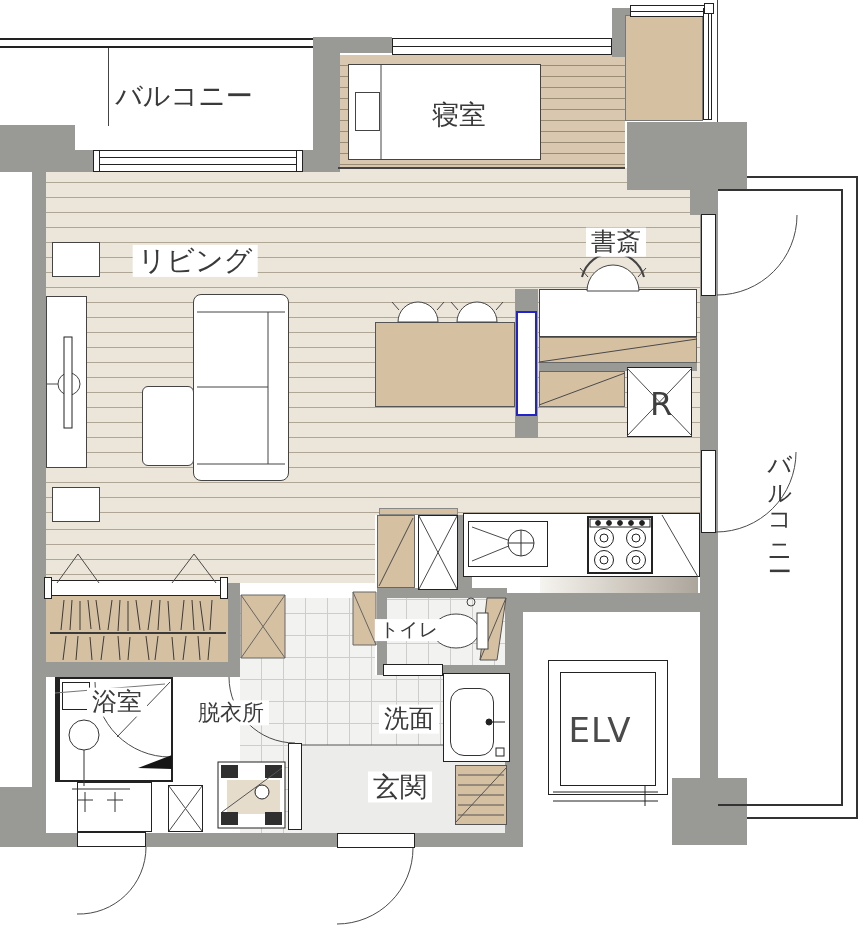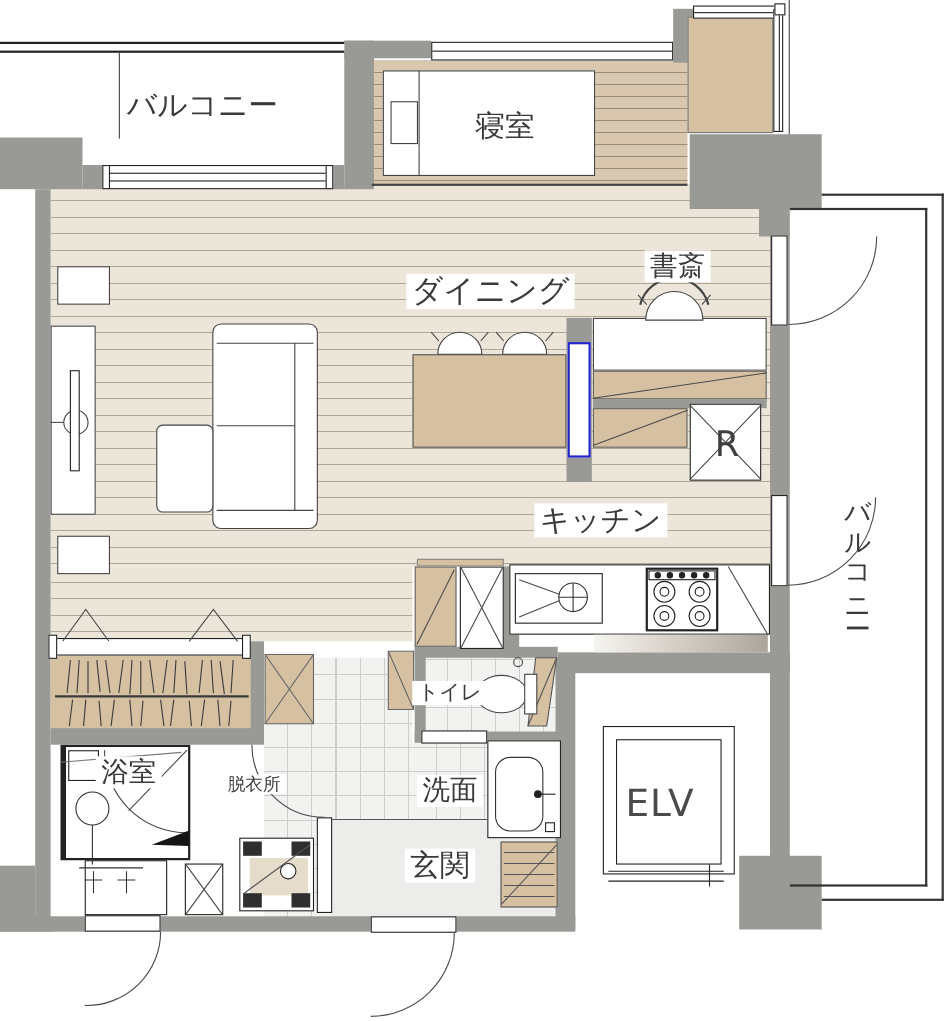--- a/index.html
+++ b/index.html
@@ -257,25 +257,24 @@
 
     <path d="M 458 775 H 504 M 458 785 H 504 M 458 795 H 504 M 458 805 H 504 M 458 815 H 504 M 456 822 L 506 768" stroke="#555"></path>
 
     <path d="M 302 745 H 443" stroke="#555"></path>
 
     <path stroke="#222" d="M 553 792 H 658 M 553 801 H 658 M 645 786 V 806"></path>
   </svg>
 
   <div class="lbl nobg" style="left:184px;top:96px">バルコニー</div>
   <div class="lbl nobg" style="left:459px;top:115px">寝室</div>
-  <div class="lbl" style="left:446px;top:265px;font-size:28px">ダイニング</div>
+  <div class="lbl" style="left:195px;top:261px;font-size:28px">リビング</div>
   <div class="lbl" style="left:616px;top:242px;font-size:25px">書斎</div>
-  <div class="lbl" style="left:546px;top:473px">キッチン</div>
   <div class="lbl nobg vert" style="left:779px;top:500px;font-size:24px">バルコニー</div>
   <div class="lbl nobg" style="left:661px;top:404px;font-size:32px;color:#3f3f3f">R</div>
   <div class="lbl" style="left:409px;top:630px;font-size:19px">トイレ</div>
   <div class="lbl" style="left:117px;top:702px;font-size:25px">浴室</div>
-  <div class="lbl" style="left:231px;top:713px;font-size:16px">脱衣所</div>
+  <div class="lbl" style="left:231px;top:713px;font-size:22px">脱衣所</div>
   <div class="lbl" style="left:409px;top:719px;font-size:25px">洗面</div>
   <div class="lbl" style="left:400px;top:787px;font-size:27px">玄関</div>
   <div class="lbl nobg" style="left:600px;top:731px;font-size:34px;color:#4a4a4a;letter-spacing:1px">ELV</div>
 
 </div>
 
 </body></html>

